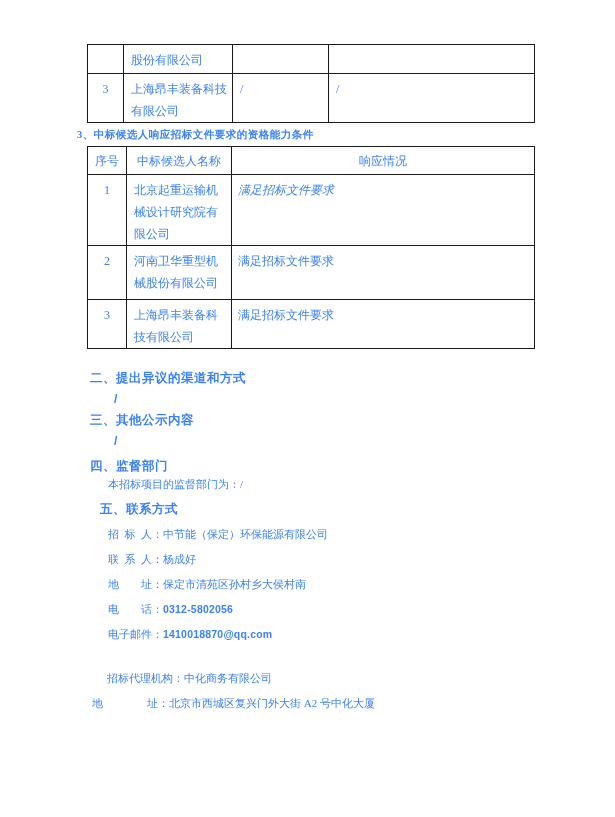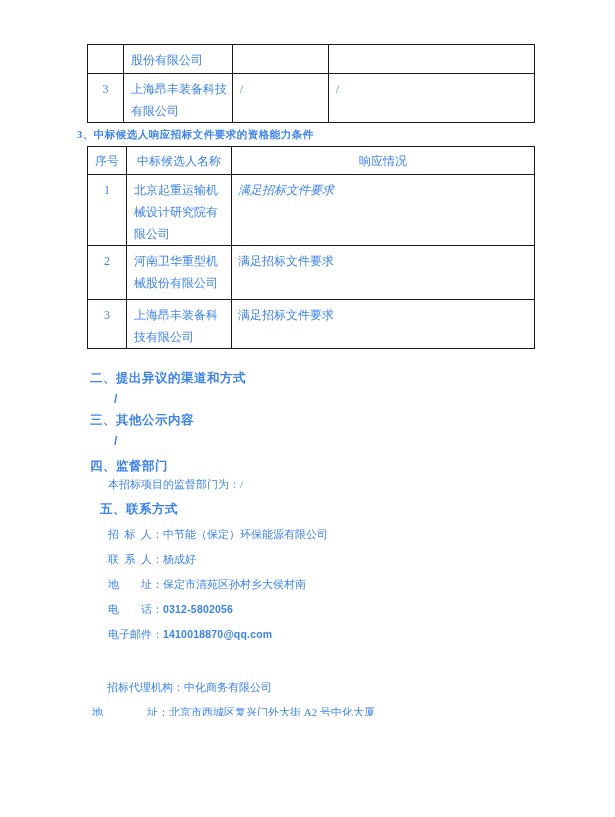--- a/index.html
+++ b/index.html
@@ -127,21 +127,21 @@
       <span class="lbl">地　　址：</span><span>保定市清苑区孙村乡大侯村南</span>
     </div>
     <div class="cline">
       <span class="lbl">电　　话：</span><span class="latin">0312-5802056</span>
     </div>
     <div class="cline">
       <span class="lbl">电子邮件：</span><span class="latin">1410018870@qq.com</span>
     </div>
   </div>
 
-  <div class="block" style="left:92px; top:666px;margin-top:9px;">
+  <div class="block" style="left:92px; top:666px;">
     <div class="cline" style="margin-left:15px;">
       <span class="lbl">招标代理机构：</span><span>中化商务有限公司</span>
     </div>
     <div class="cline">
       <span class="lbl">地　　　　址：</span><span>北京市西城区复兴门外大街 A2 号中化大厦</span>
     </div>
   </div>
 
 </div>
 

